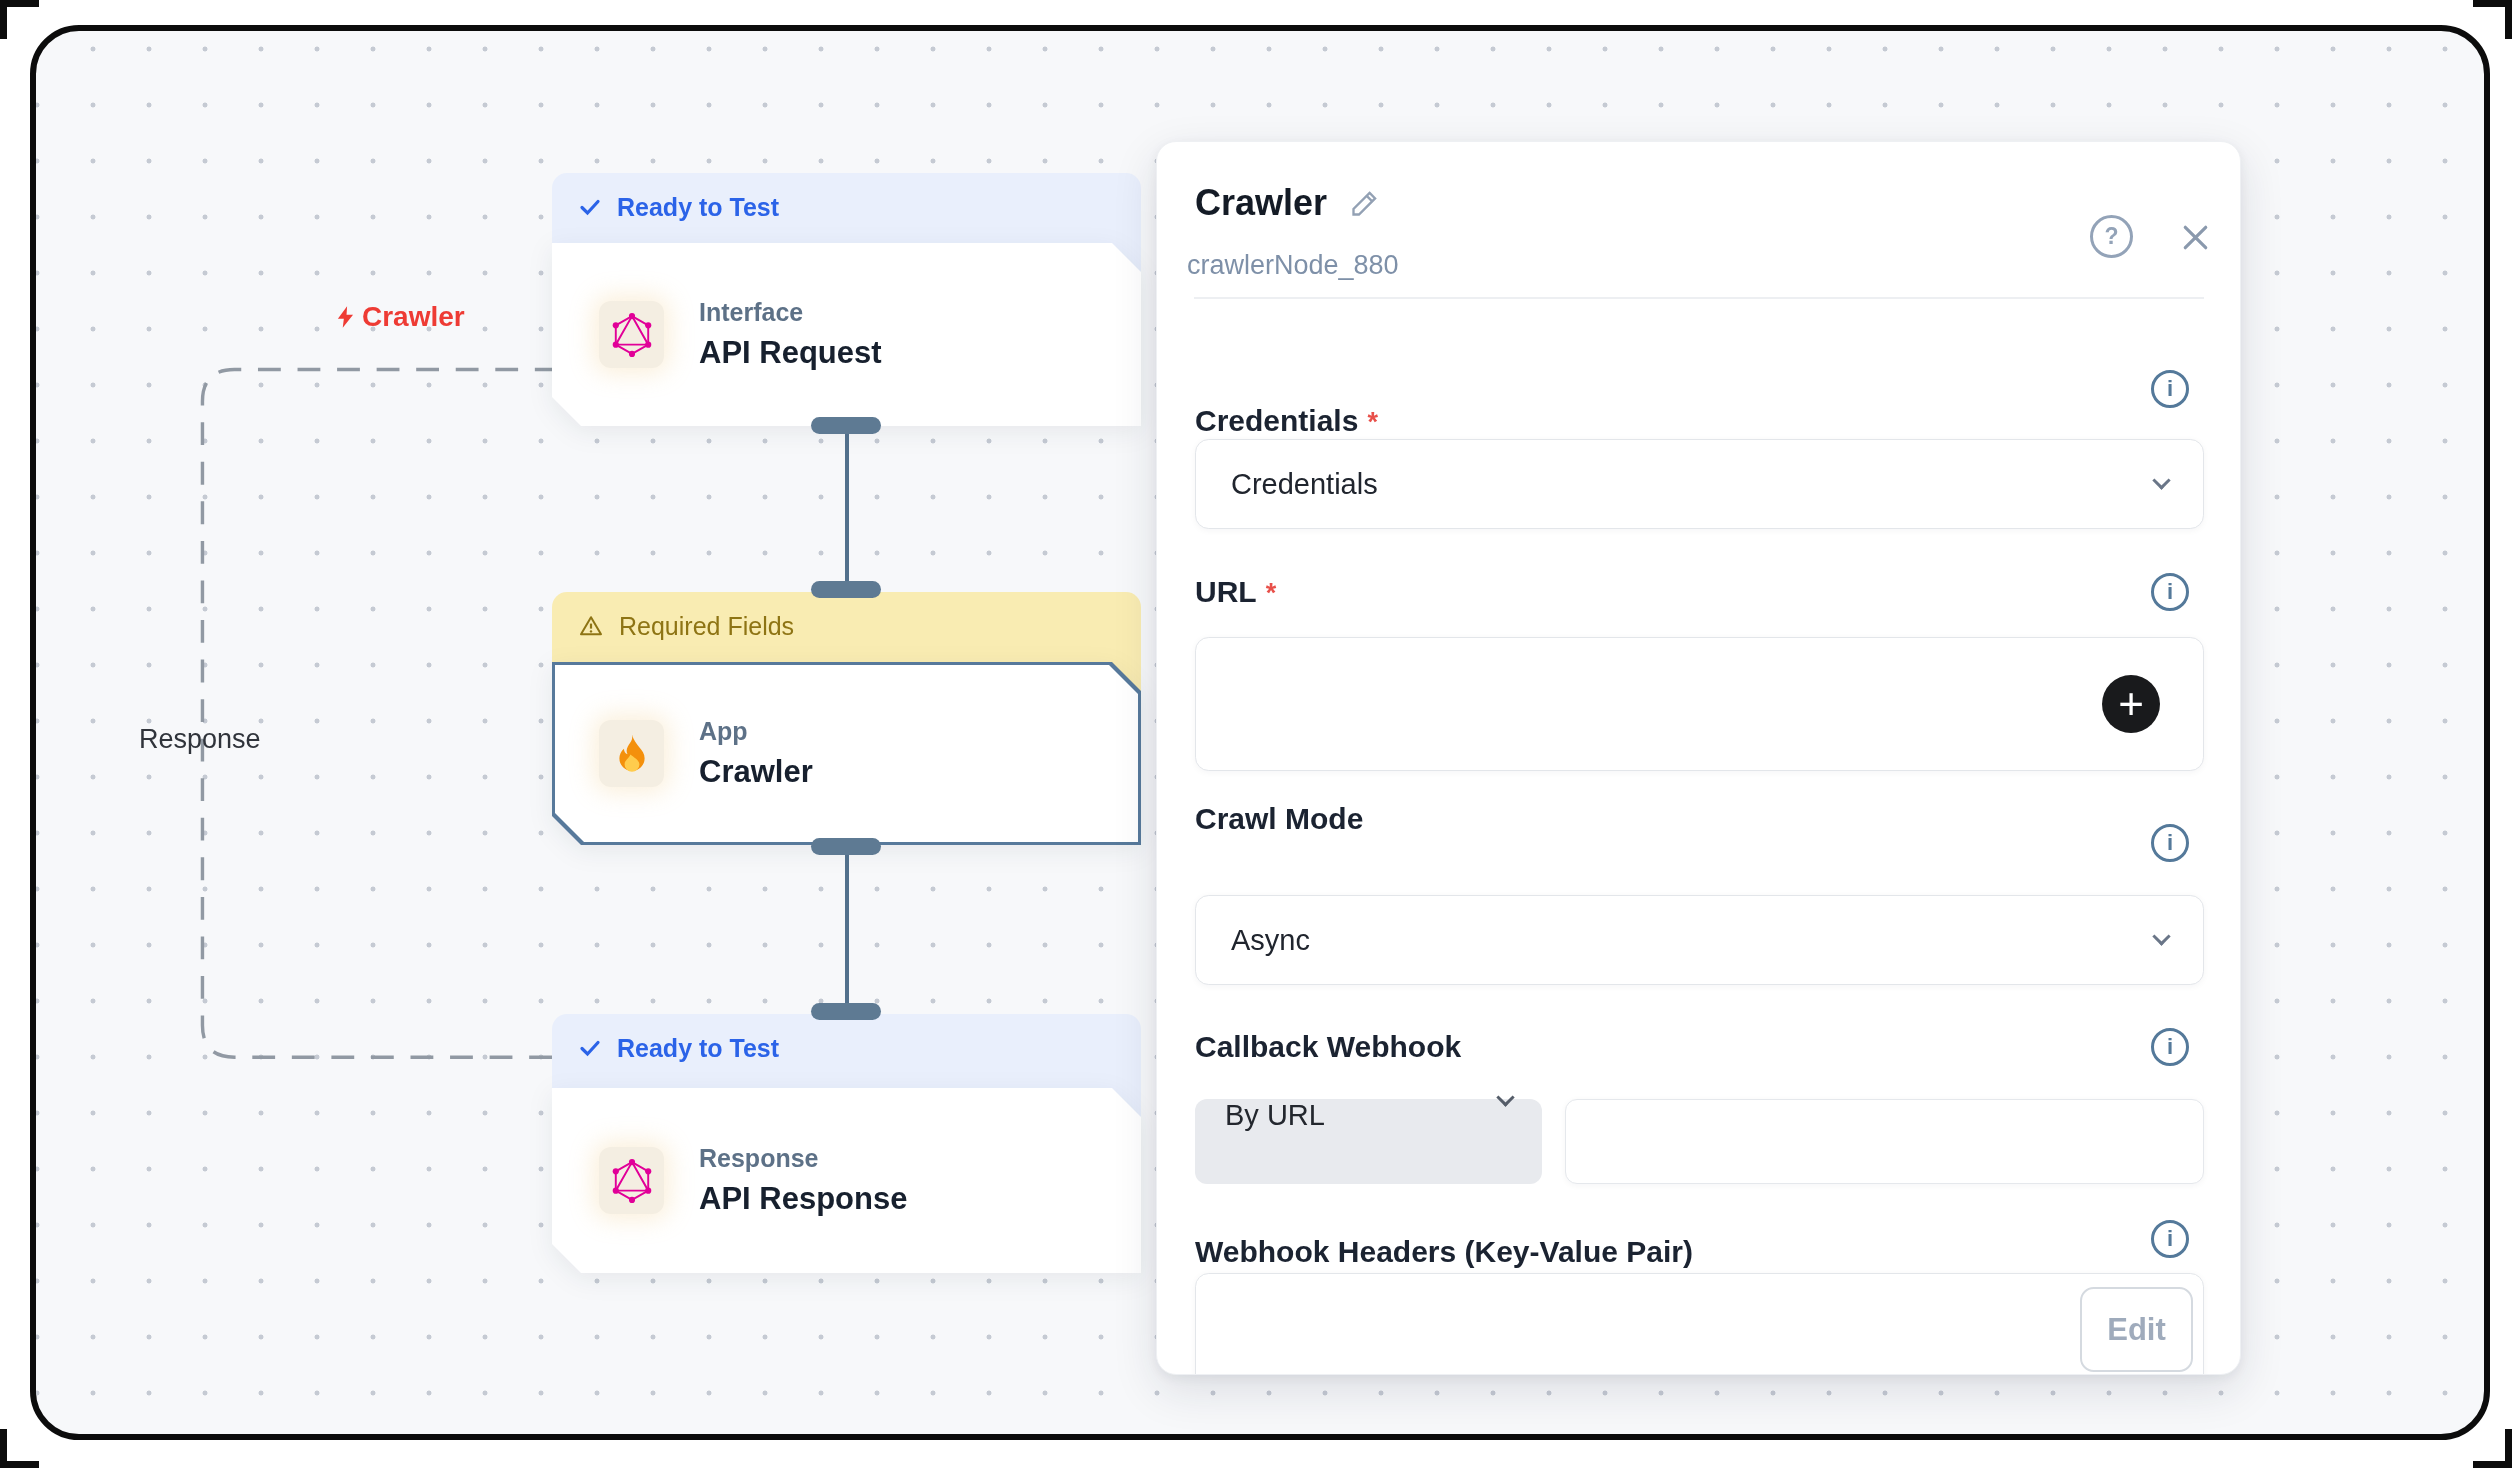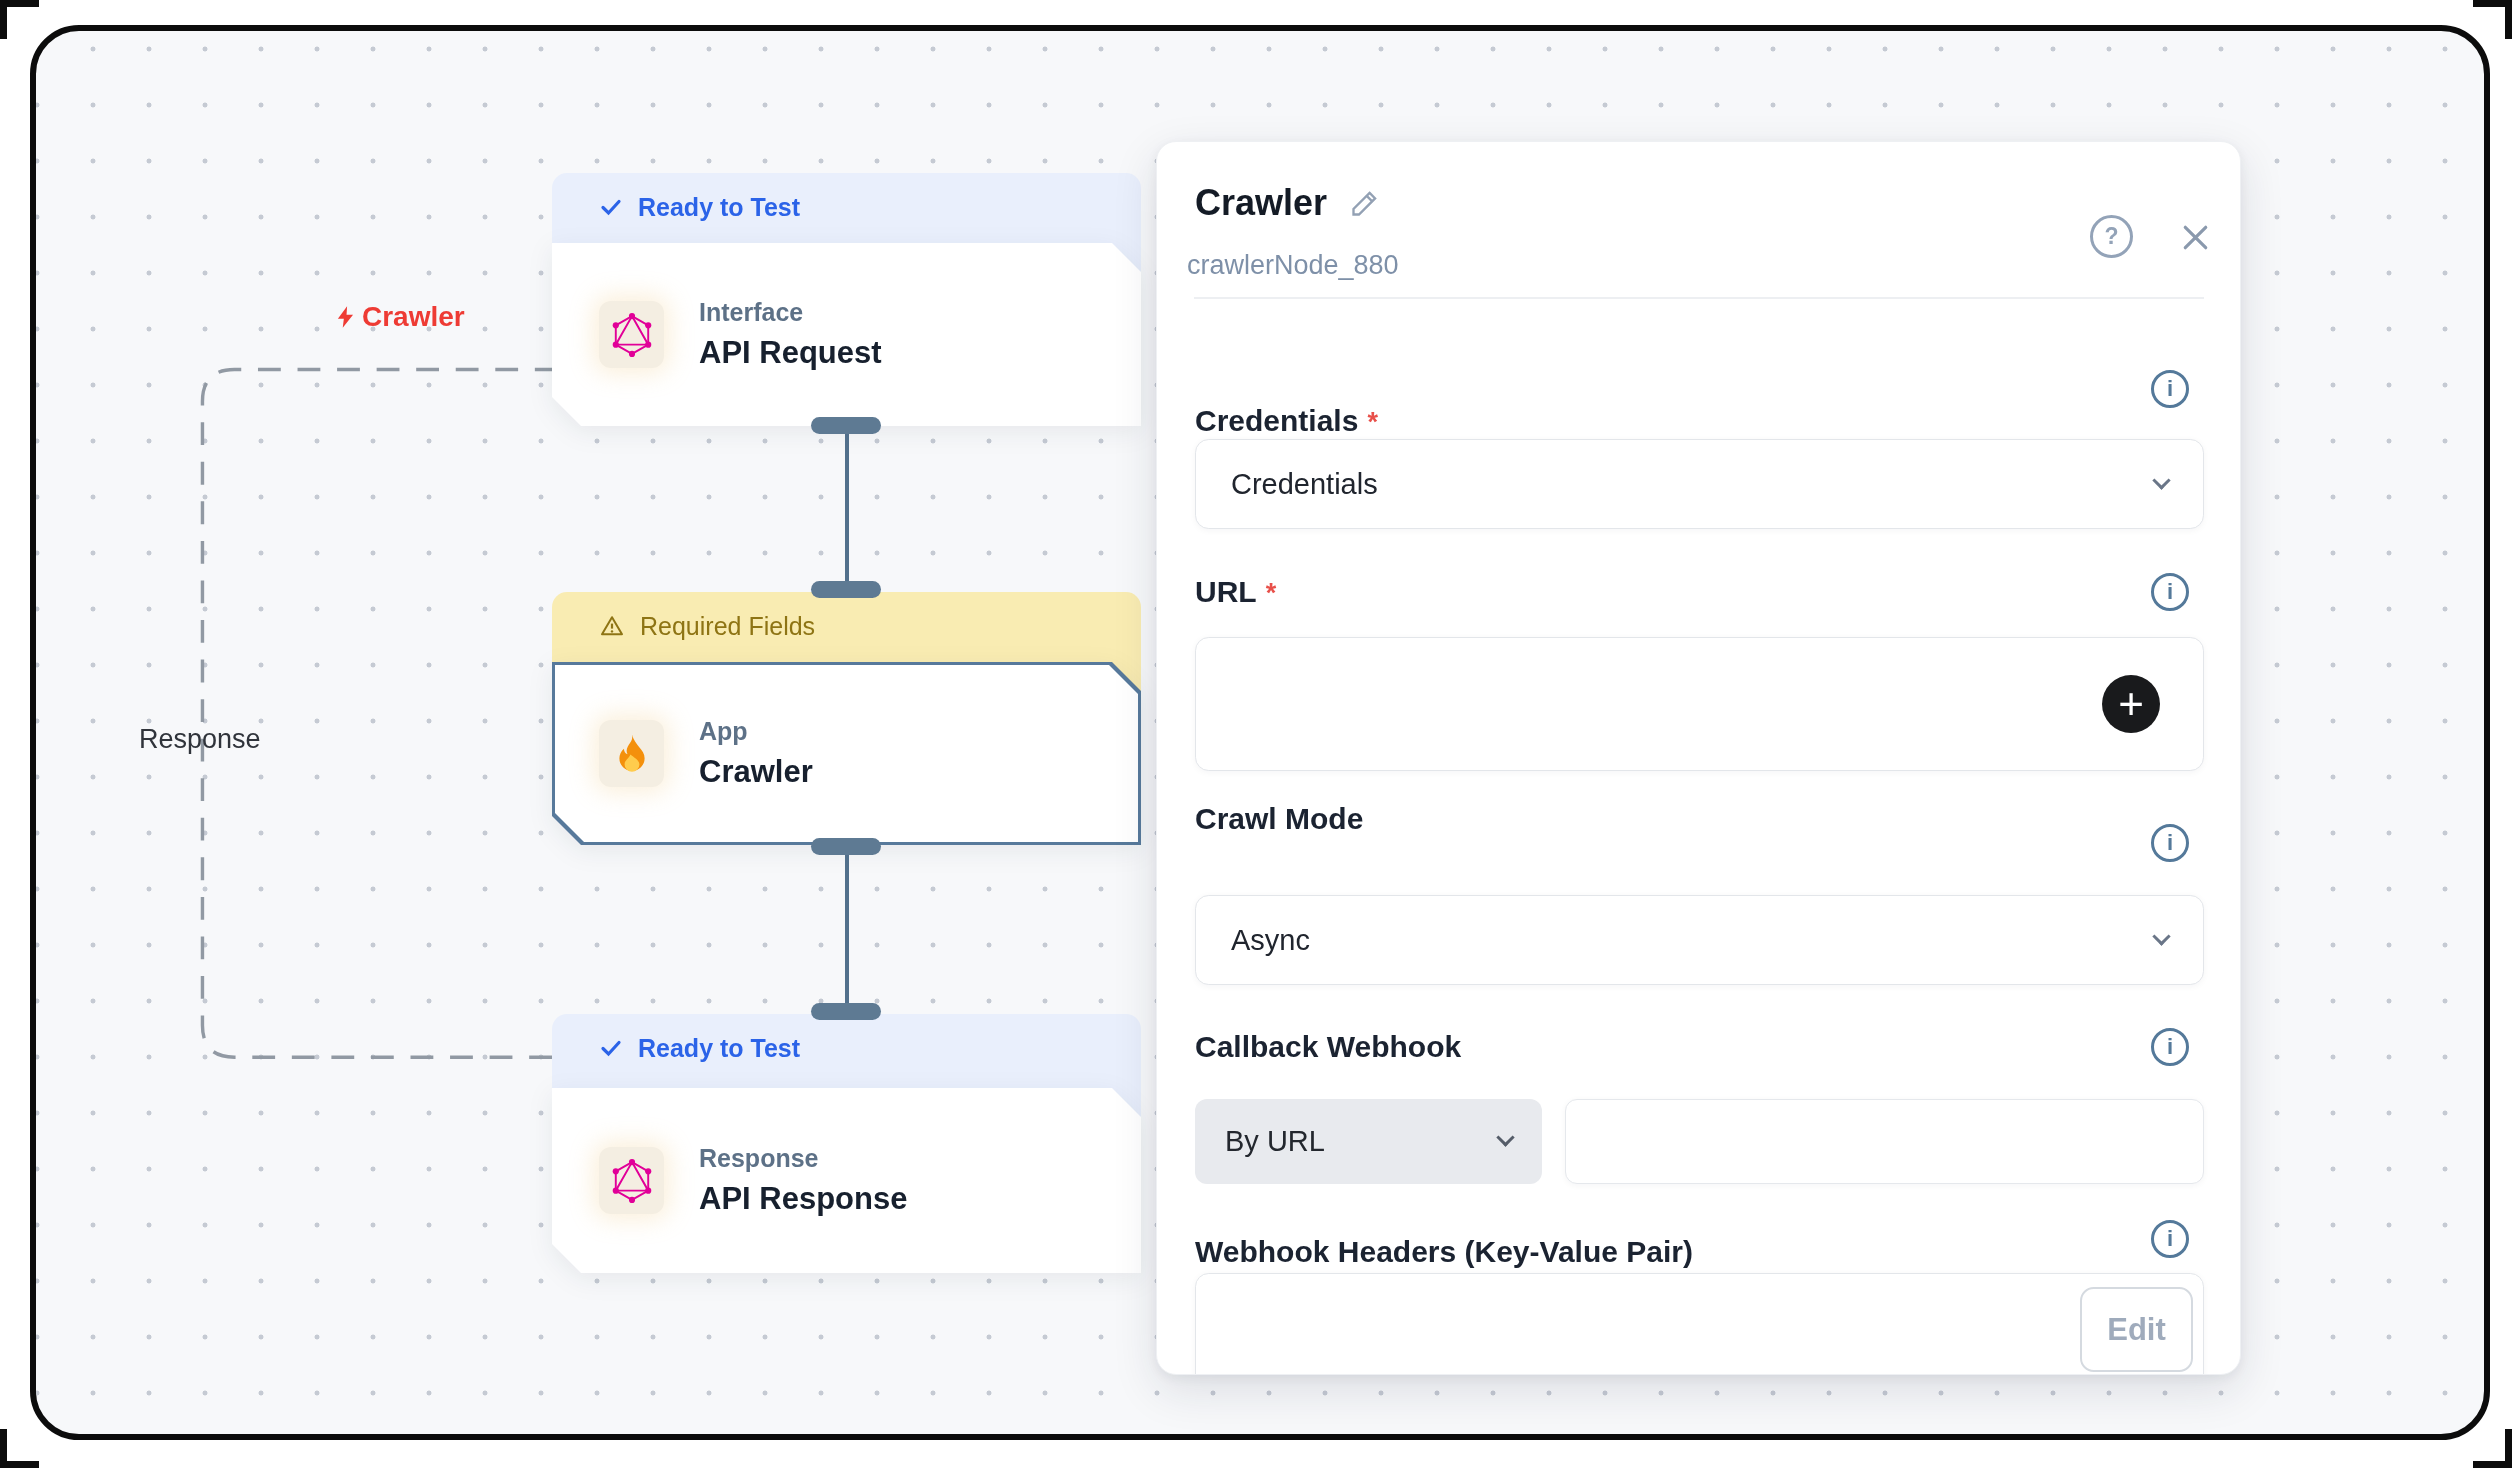--- a/index.html
+++ b/index.html
@@ -21,21 +21,21 @@
 
   
   .loop-svg { position:absolute; left:0; top:0; width:2512px; height:1468px; z-index:1; pointer-events:none; }
   .edge-label-response { position:absolute; left:139px; top:724px; font-size:27px; color:#30343b; z-index:2; }
   .edge-label-trigger { position:absolute; left:333px; top:301px; display:flex; align-items:center; gap:3px;
                         font-size:28px; font-weight:700; color:#ee3b34; z-index:2; }
 
   
   .node-group { position:absolute; left:552px; width:589px; }
   .badge { position:absolute; left:0; width:589px; height:131px; border-radius:15px; z-index:2; }
-  .badge-strip { display:flex; align-items:center; gap:15px; height:68px; padding-left:47px; }
+  .badge-strip { display:flex; align-items:center; gap:15px; height:68px; padding-left:26px; }
   .badge.ready { background:#e9effc; }
   .badge.warn { background:#f9ecb2; }
   .badge.ready .badge-text { color:#2b63e8; font-size:25px; font-weight:700; }
   .badge.warn .badge-text { color:#8e7414; font-size:25px; font-weight:400; }
 
   .card-shadow { position:absolute; left:0; width:589px; z-index:3; filter:drop-shadow(0 6px 12px rgba(15,23,42,.07)); }
   .chamfer { clip-path: polygon(0 0, calc(100% - 29px) 0, 100% 29px, 100% 100%, 29px 100%, 0 calc(100% - 29px)); }
   .card { position:relative; width:589px; height:183px; background:#ffffff; }
   .card-bordered { position:relative; width:589px; height:183px; background:#57799b; }
   .card-bordered .card-inner { position:absolute; inset:3px; background:#ffffff; }
@@ -72,21 +72,21 @@
   .chev { width:13px; height:13px; border-right:3px solid #6a7688; border-bottom:3px solid #6a7688;
           transform:rotate(45deg); margin-top:-7.6px; flex:0 0 auto; }
   .bigfield { position:absolute; left:38px; width:1009px; background:#fff; border:1.5px solid #e3e6ea; border-radius:13.7px;
               box-shadow:0 1.5px 6px rgba(20,30,50,.04); }
   .bigfield input { position:absolute; inset:0; border:none; outline:none; background:transparent;
                     font-size:29px; color:#20252e; padding:0 114px 0 33px; font-family:"Liberation Sans", sans-serif; }
   .plus-btn { position:absolute; right:43px; top:50%; transform:translateY(-50%); width:58px; height:58px;
               border-radius:50%; background:#191a1c; color:#fff; display:flex; align-items:center; justify-content:center;
               font-size:44px; font-weight:300; cursor:pointer; line-height:0; }
   .mode-sel { position:absolute; left:38px; top:957px; width:347px; height:85px; background:#e8eaee; border-radius:12px;
-              display:flex; align-items:center; justify-content:space-between; padding:0 30px;
+              display:flex; justify-content:space-between; padding:0 30px;
               font-size:29px; color:#23272e; cursor:pointer; }
   .cb-input { position:absolute; left:408px; top:957px; width:639px; height:85px; background:#fff; border:1.5px solid #e5e8ec;
               border-radius:12px; box-shadow:0 1.5px 6px rgba(20,30,50,.04); }
   .cb-input input { position:absolute; inset:0; border:none; outline:none; background:transparent;
                     font-size:29px; padding:0 27px; font-family:"Liberation Sans", sans-serif; }
   .edit-btn { position:absolute; right:10px; top:13px; width:113px; height:85px; border:2.3px solid #d5dae0;
               border-radius:13.7px; display:flex; align-items:center; justify-content:center;
               font-size:31px; font-weight:700; color:#9fabbc; background:#fff; cursor:pointer; }
 </style>
 </head>

